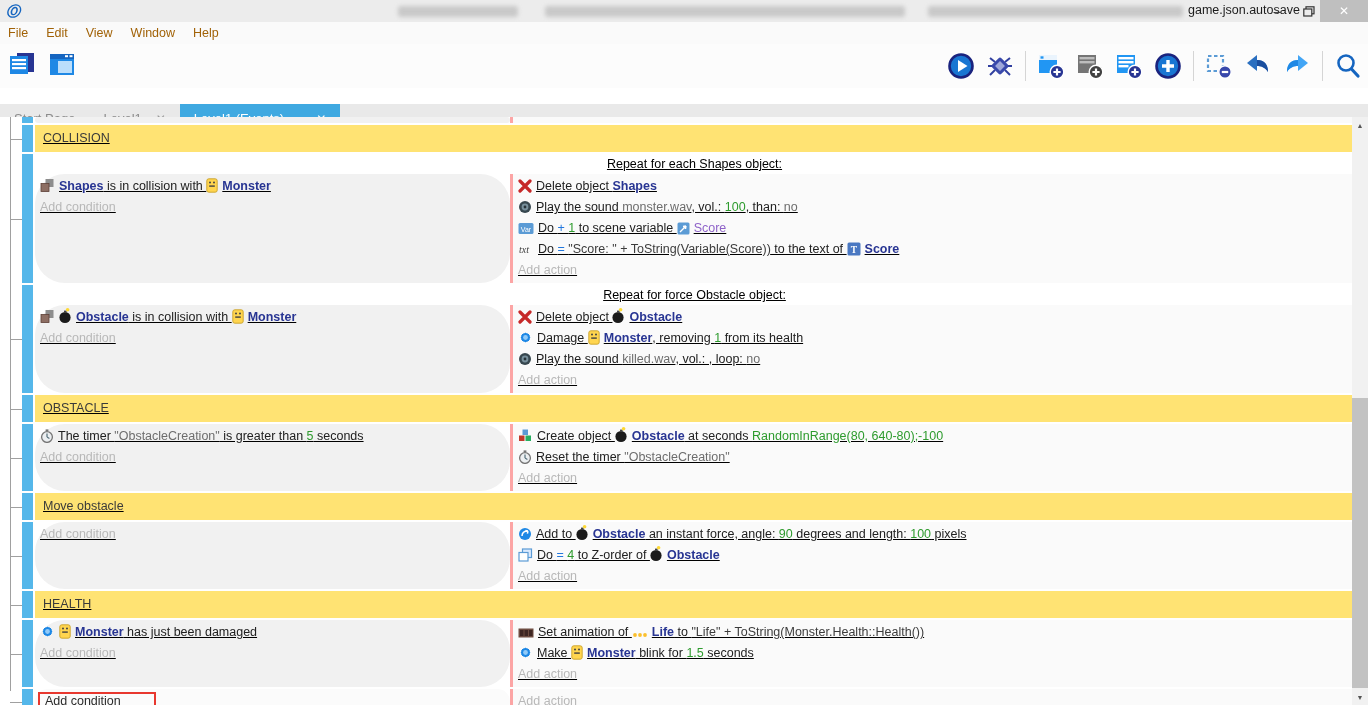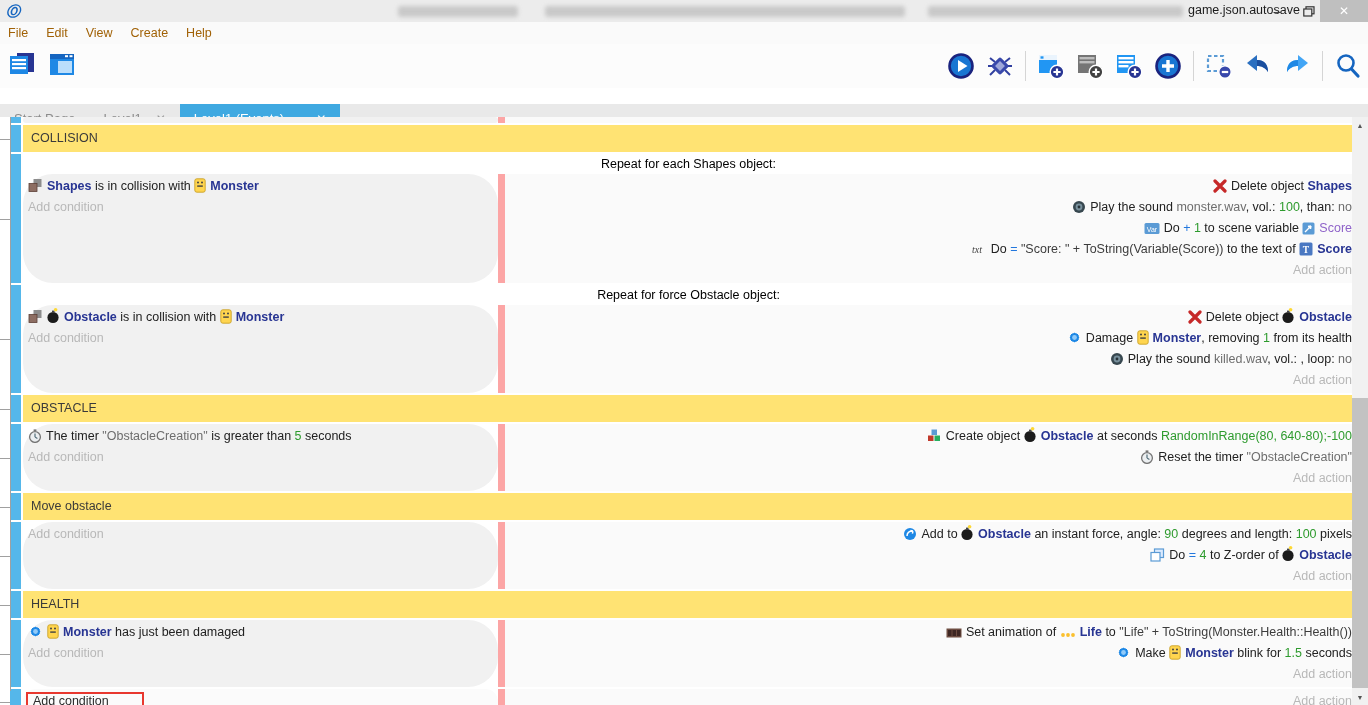--- a/index.html
+++ b/index.html
@@ -42,31 +42,31 @@
          padding:0 14px; }
   .tab .x { margin-left:14px; color:#9a9a9a; font-size:12px; }
   .tab.active { background:#3fa9e1; color:#fff;gap:18px; }
   .tab.active .x { color:#fff; }
 
   
   .sheet { position:absolute; left:0; top:117px; width:1352px; height:588px;
            background:#fff; overflow:hidden; }
   .gutter-line { position:absolute; left:10px; top:117px; width:1px; height:574px; background:#a0a0a0; }
 
-  .block { display:flex; margin:0 0 2px 10px; position:relative; }
+  .block { display:flex; margin:0 0 2px 22px; position:relative;text-decoration:underline; }
   .block::before { content:''; position:absolute; left:-12px; top:50%; width:12px; height:1px; background:#a0a0a0; }
   .bar { width:11px; background:#55b7ea; flex-shrink:0; margin-right:2px; }
   .block-body { flex:1; min-width:0; }
 
   .comment { background:#ffe373; height:27px; line-height:27px; padding-left:8px;
              font-size:12.5px; color:#3a3a3a; }
   .foreach { height:20px; line-height:20px; font-size:12.5px; color:#000000; padding-left:2px; background:#fff;text-align:center; }
   .cells { display:flex; }
   .cond { width:475px; flex-shrink:0; background:#f1f1f1; padding:2px 0 2px 3px;border-radius:30px; }
-  .act  { flex:1; background:#fafafa; border-left:7px solid #fca5a5; padding:2px 0 2px 3px; min-width:0;text-align:right; }
+  .act  { flex:1; background:#fafafa; border-left:3px solid #fca5a5; padding:2px 0 2px 3px; min-width:0; }
   .newrow .cond { background:#fbfbfb; }
 
   .line { height:21px; line-height:21px; font-size:12.5px; color:#212121;
           white-space:nowrap; overflow:hidden; padding-left:2px; }
   .strip .cond { height:6px; padding:0; }
   .strip .act { height:6px; padding:0; }
   .strip::before { display:none; }
 
   .sg.obj { color:#283593; font-weight:bold; }
   .sg.num { color:#2e9b2e; }
@@ -104,21 +104,21 @@
       <rect x="0.8" y="3" width="8" height="7" fill="#ececec" stroke="#333" stroke-width="1.2"></rect>
     </svg>
   </div>
   <div class="wctl wclose">✕</div>
 </div>
 
 <div class="menubar">
   <span class="menu-item">File</span>
   <span class="menu-item">Edit</span>
   <span class="menu-item">View</span>
-  <span class="menu-item">Create</span>
+  <span class="menu-item">Window</span>
   <span class="menu-item">Help</span>
 </div>
 
 <div class="toolbar">
   <div class="tb-left">
     <div class="tb-btn">
       <svg width="28" height="26" viewBox="0 0 28 26">
         <rect x="9" y="1" width="17" height="19" fill="#283593"></rect>
         <rect x="2" y="4" width="18" height="18" fill="#1e88e5"></rect>
         <rect x="4" y="7" width="14" height="2.2" fill="#fff"></rect>

